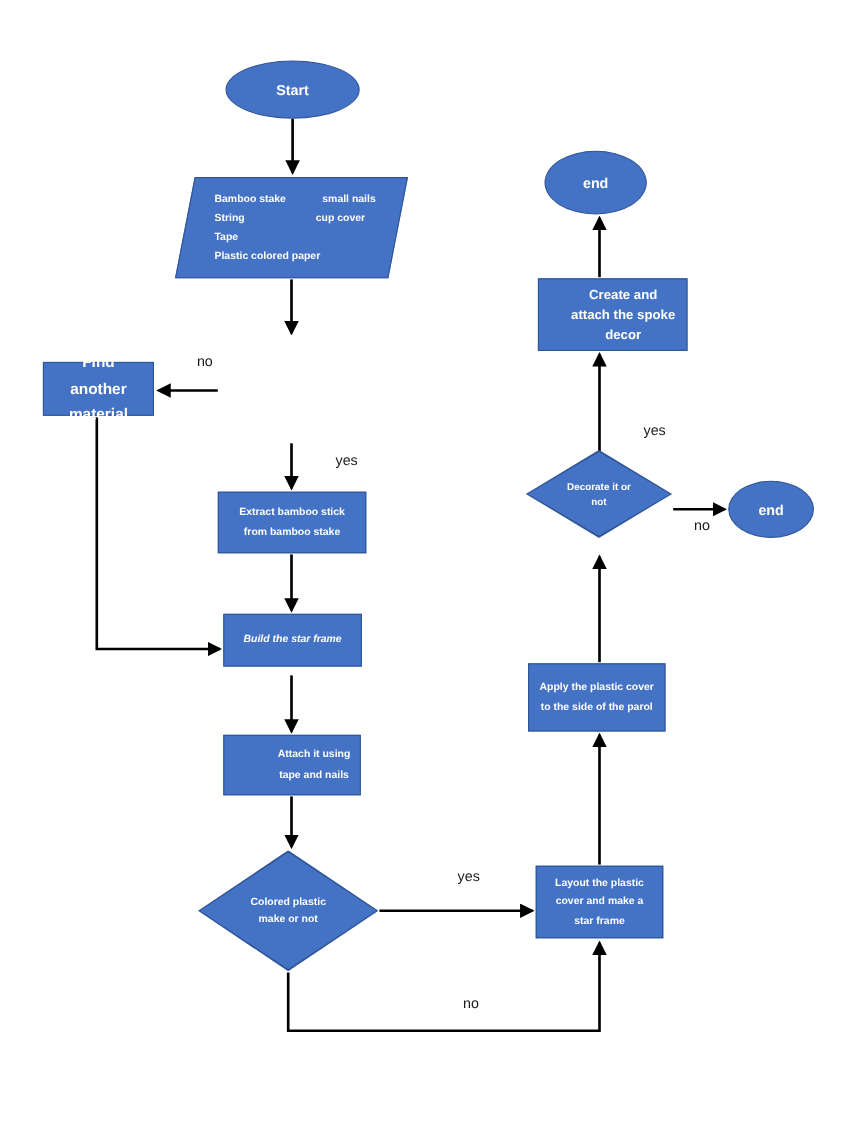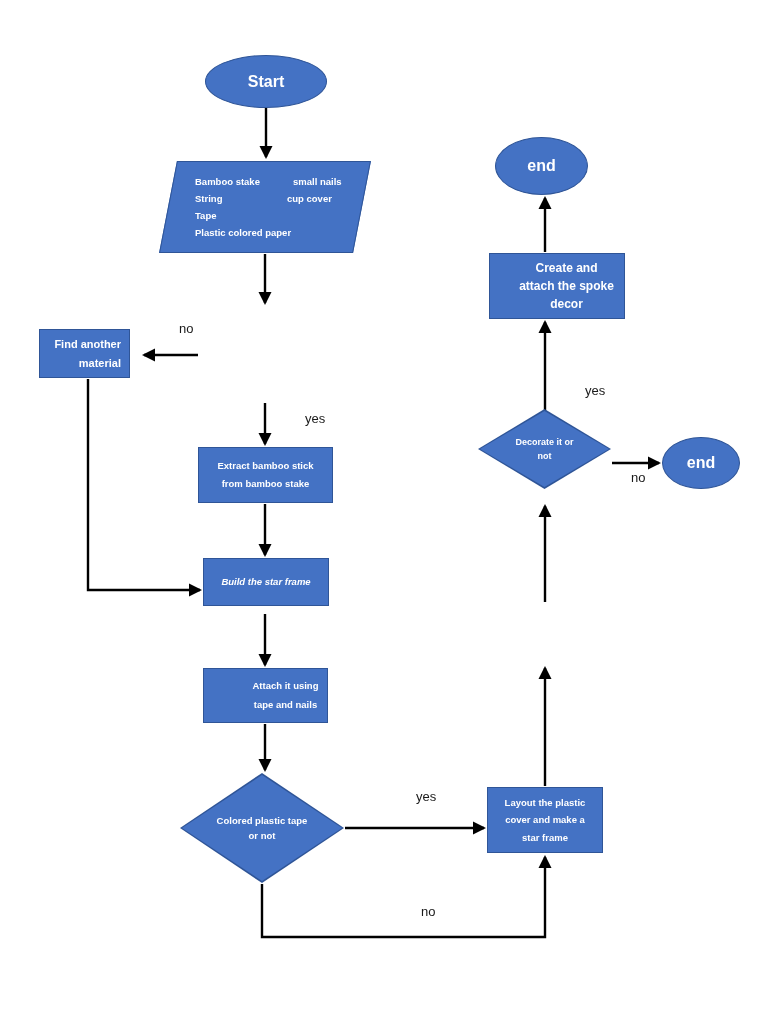--- a/index.html
+++ b/index.html
@@ -33,21 +33,21 @@
   .box{
     background:var(--shape-fill);
     border:1.5px solid var(--shape-border);
     font-size:9.5px;line-height:1.9;
     padding:2px 8px;
   }
   .ellipse{
     background:var(--shape-fill);
     border:1.5px solid var(--shape-border);
     border-radius:50%;
-    font-size:16px;
+    font-size:13px;
   }
   .diamond{background:var(--shape-border);-webkit-clip-path:polygon(50% 0,100% 50%,50% 100%,0 50%);clip-path:polygon(50% 0,100% 50%,50% 100%,0 50%);}
   .diamond .inner{
     position:absolute;inset:2px;
     background:var(--shape-fill);
     -webkit-clip-path:polygon(50% 0,100% 50%,50% 100%,0 50%);
     clip-path:polygon(50% 0,100% 50%,50% 100%,0 50%);
     display:flex;align-items:center;justify-content:center;
     text-align:center;line-height:1.6;
   }
@@ -108,46 +108,49 @@
       <span style="left:26px;top:14px;">Bamboo stake</span>
       <span style="left:26px;top:31px;">String</span>
       <span style="left:26px;top:48px;">Tape</span>
       <span style="left:26px;top:65px;">Plastic colored paper</span>
       <span style="left:124px;top:14px;">small nails</span>
       <span style="left:118px;top:31px;">cup cover</span>
     </div>
   </div>
 
 
-  <div class="node box" style="left:39px;top:329px;width:91px;height:49px;font-size:11px;line-height:1.7;text-align:right;">
+  <div class="node box" style="left:39px;top:329px;width:101px;height:49px;font-size:14px;line-height:1.7;">
     <span>Find another material</span>
   </div>
 
   <div class="node box" style="left:198px;top:447px;width:135px;height:56px;">
     <span>Extract bamboo stick from bamboo stake</span>
   </div>
 
   <div class="node box" style="left:203px;top:558px;width:126px;height:48px;font-style:italic;">
     <span>Build the star frame</span>
   </div>
 
   <div class="node box" style="left:203px;top:668px;width:125px;height:55px;padding-left:48px;">
     <span>Attach it using tape and nails</span>
   </div>
 
   <div class="node diamond" style="left:180px;top:773px;width:164px;height:110px;">
     <div class="inner">
-      <span style="width:92px;font-size:9.5px;">Colored plastic tape or not</span>
+      <span style="width:92px;font-size:9.5px;">Colored plastic make or not</span>
     </div>
   </div>
 
   <div class="node box" style="left:487px;top:787px;width:116px;height:66px;line-height:1.8;">
     <span>Layout the plastic cover and make a star frame</span>
   </div>
 
+  <div class="node box" style="left:480px;top:603px;width:125px;height:62px;">
+    <span>Apply the plastic cover to the side of the parol</span>
+  </div>
 
   <div class="node diamond" style="left:478px;top:409px;width:133px;height:80px;">
     <div class="inner">
       <span style="width:62px;font-size:9px;">Decorate it or not</span>
     </div>
   </div>
 
   <div class="node box big-text" style="left:489px;top:253px;width:136px;height:66px;padding-left:27px;">
     <span>Create and attach the spoke decor</span>
   </div>

